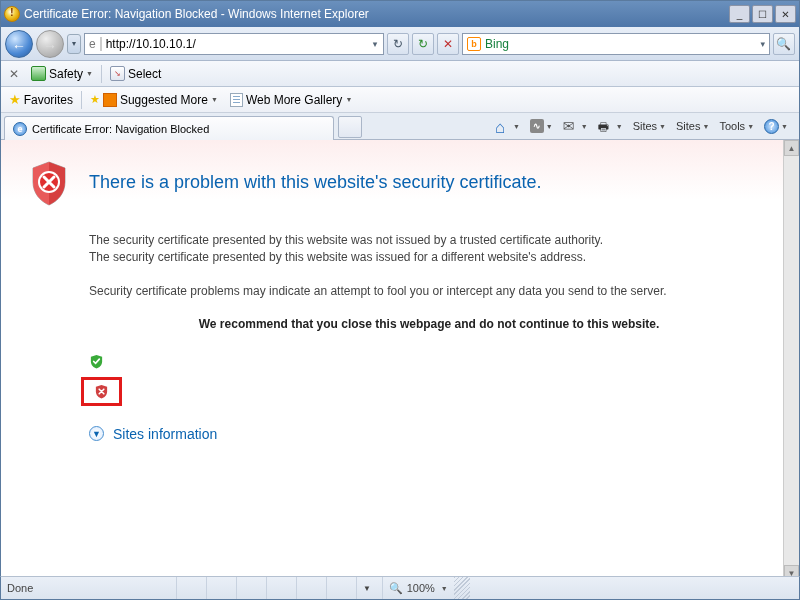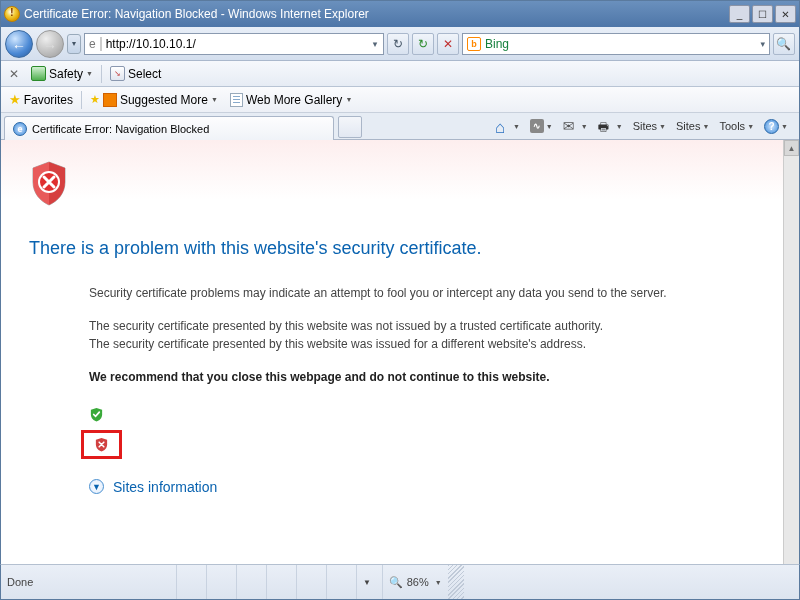--- a/index.html
+++ b/index.html
@@ -35,32 +35,32 @@
 .cmdbar { margin-left: auto; display: flex; align-items: center; gap: 2px; font-size: 11px; padding-right: 4px; margin-bottom: 3px; }
 .cmd { display: flex; align-items: center; gap: 2px; padding: 2px 4px; color: #333; cursor: default; }
 .cmd svg, .cmd .ic { width: 16px; height: 16px; }
 .dropar { font-size: 7px; color: #555; }
 .content { position: relative; height: calc(600px - 26px - 34px - 26px - 26px - 27px - 20px); background: linear-gradient(#fdeeee 0%, #ffffff 60px, #ffffff 100%); overflow: hidden; }
 .content-inner { padding: 20px 30px 20px 28px; }
 .scrollbar { position: absolute; right: 0; top: 0; bottom: 0; width: 16px; background: #e8e8e8; border-left: 1px solid #ccc; }
 .scrollbar .up, .scrollbar .dn { height: 16px; background: #d8d8d8; border: 1px solid #bbb; font-size: 8px; color: #666; display: flex; align-items: center; justify-content: center; }
 .scrollbar .dn { position: absolute; bottom: 0; left: 0; right: 0; }
 .shield-large { width: 40px; height: 46px; position: relative; }
-.heading-row { display: flex; align-items: flex-start; gap: 20px; margin-bottom: 26px; flex-direction: column; }
+.heading-row { display: flex; align-items: flex-start; gap: 20px; margin-bottom: 26px; }
 .main-heading { color: #0a63b0; font-size: 18px; font-weight: normal; margin-top: 12px; }
 .body-txt { color: #444; font-size: 12px; line-height: 1.45; margin-left: 60px; margin-bottom: 16px; }
-.body-bold { font-weight: bold; color: #222; }
+.body-bold { font-weight: bold; color: #222; text-align: center; }
 .action { margin-left: 60px; display: flex; align-items: center; gap: 7px; padding: 4px 0; font-size: 12px; }
 .action a { color: #0a63b0; text-decoration: none; }
 .redbox { border: 3px solid #e21b1b; padding: 4px 10px; margin-left: 52px; display: inline-flex; align-items: center; gap: 7px; font-size: 12px; margin-top: 4px; margin-bottom: 12px; }
 .redbox a { color: #0a63b0; text-decoration: none; }
 .mini-shield { width: 15px; height: 15px; }
 .expand-ic { width: 15px; height: 15px; border: 1px solid #4a90d0; border-radius: 50%; color: #0a63b0; font-size: 9px; display: flex; align-items: center; justify-content: center; background: radial-gradient(#fff,#dbeafd); }
 .moreinfo { margin-left: 60px; display: flex; align-items: center; gap: 9px; font-size: 14px; color: #0a63b0; margin-top: 8px; }
-.statusbar { position: absolute; bottom: 0; left: 0; right: 0; height: 36px; background: linear-gradient(#eaeff7,#dce4ef); border-top: 1px solid #b4c0d0; display: flex; align-items: center; font-size: 11px; color: #444; border: 1px solid #5a7a9e; border-top-color: #b4c0d0; }
+.statusbar { position: absolute; bottom: 0; left: 0; right: 0; height: 24px; background: linear-gradient(#eaeff7,#dce4ef); border-top: 1px solid #b4c0d0; display: flex; align-items: center; font-size: 11px; color: #444; border: 1px solid #5a7a9e; border-top-color: #b4c0d0; }
 .sb-cell { height: 100%; display: flex; align-items: center; padding: 0 6px; border-left: 1px solid #c8d2e0; gap: 4px; }
 .globe { width: 14px; height: 14px; border-radius: 50%; background: radial-gradient(circle at 35% 30%, #bde0ff, #3a88d8 60%, #0a5298); border: 1px solid #2a68a8; position: relative; }
 .globe::after { content: ""; position: absolute; inset: 2px; border: 1px solid rgba(255,255,255,0.4); border-radius: 50%; }
 .conv-ic { width: 15px; height: 15px; background: linear-gradient(#d0f0d0,#50b050); border: 1px solid #2a8a2a; border-radius: 2px; }
 .sel-ic { width: 15px; height: 15px; background: linear-gradient(#fff,#e0e6f0); border: 1px solid #8a98b0; border-radius: 2px; color: #c04040; font-size: 8px; display: flex; align-items: center; justify-content: center; }
 .home-ic::before { content: "⌂"; font-size: 17px; color: #2a70c0; }
 .rss-ic { width: 14px; height: 14px; background: #888; border-radius: 2px; font-size: 9px; color: #fff; display: flex; align-items: center; justify-content: center; font-weight: bold; }
 .mail-ic::before { content: "✉"; font-size: 14px; color: #555; }
 .print-ic::before { content: "🖶"; font-size: 12px; }
 .help-ic { width: 15px; height: 15px; border-radius: 50%; background: radial-gradient(#cfe6ff,#3a88d8); color: #fff; font-size: 10px; font-weight: bold; display: flex; align-items: center; justify-content: center; border: 1px solid #2a68a8; }
@@ -181,25 +181,25 @@
           <path d="M20 2 L36 8 L36 22 C36 33 29 41 20 45 C11 41 4 33 4 22 L4 8 Z" fill="#f0f0f0" stroke="#888" stroke-width="0.7"></path>
           <path d="M20 2 L36 8 L36 22 C36 33 29 41 20 45 Z" fill="#d64040"></path>
           <path d="M20 2 L4 8 L4 22 C4 33 11 41 20 45 Z" fill="#e85a5a"></path>
           <circle cx="20" cy="22" r="11" fill="#fff"></circle>
           <circle cx="20" cy="22" r="9" fill="#e03030"></circle>
           <path d="M15 17 L25 27 M25 17 L15 27" stroke="#fff" stroke-width="3" stroke-linecap="round"></path>
         </svg>
       </div>
       <h1 class="main-heading">There is a problem with this website's security certificate.</h1>
     </div>
-    <p class="body-txt">Security certificate problems may indicate an attempt to fool you or intercept any data you send to the server.</p>
     <p class="body-txt">
       <span>The security certificate presented by this website was not issued by a trusted certificate authority.</span><br>
       <span>The security certificate presented by this website was issued for a different website's address.</span>
     </p>
+    <p class="body-txt">Security certificate problems may indicate an attempt to fool you or intercept any data you send to the server.</p>
     <p class="body-txt body-bold">We recommend that you close this webpage and do not continue to this website.</p>
     <div class="action">
       <svg class="mini-shield" viewBox="0 0 16 16">
           <path d="M8 1 L14 3 L14 8 C14 12 11 14.5 8 15.5 C5 14.5 2 12 2 8 L2 3 Z" fill="#3aaa3a"></path>
           <path d="M5 8 L7 10 L11 5.5" stroke="#fff" stroke-width="1.8" fill="none" stroke-linecap="round"></path>
         </svg>
     </div>
     <div class="redbox">
       <svg class="mini-shield" viewBox="0 0 16 16">
           <path d="M8 1 L14 3 L14 8 C14 12 11 14.5 8 15.5 C5 14.5 2 12 2 8 L2 3 Z" fill="#d04040"></path>
@@ -221,17 +221,17 @@
   <div class="sb-cell" style="border-left:0;flex:0 0 175px">Done</div>
   <div class="sb-cell" style="width:30px"></div>
   <div class="sb-cell" style="width:30px"></div>
   <div class="sb-cell" style="width:30px"></div>
   <div class="sb-cell" style="width:30px"></div>
   <div class="sb-cell" style="width:30px"></div>
   <div class="sb-cell" style="width:30px"></div>
   <div class="sb-cell" style="width:26px;font-size:8px">▼</div>
   <div class="sb-cell">
     <span>🔍</span>
-    <span>86%</span>
+    <span>100%</span>
     <span class="dropar" style="margin-left:2px">▼</span>
   </div>
   <div class="sb-cell" style="width:16px;padding:0;background:repeating-linear-gradient(135deg,#c0cad8 0 1px,transparent 1px 3px);border:0"></div>
 </div>
 
 </body></html>

